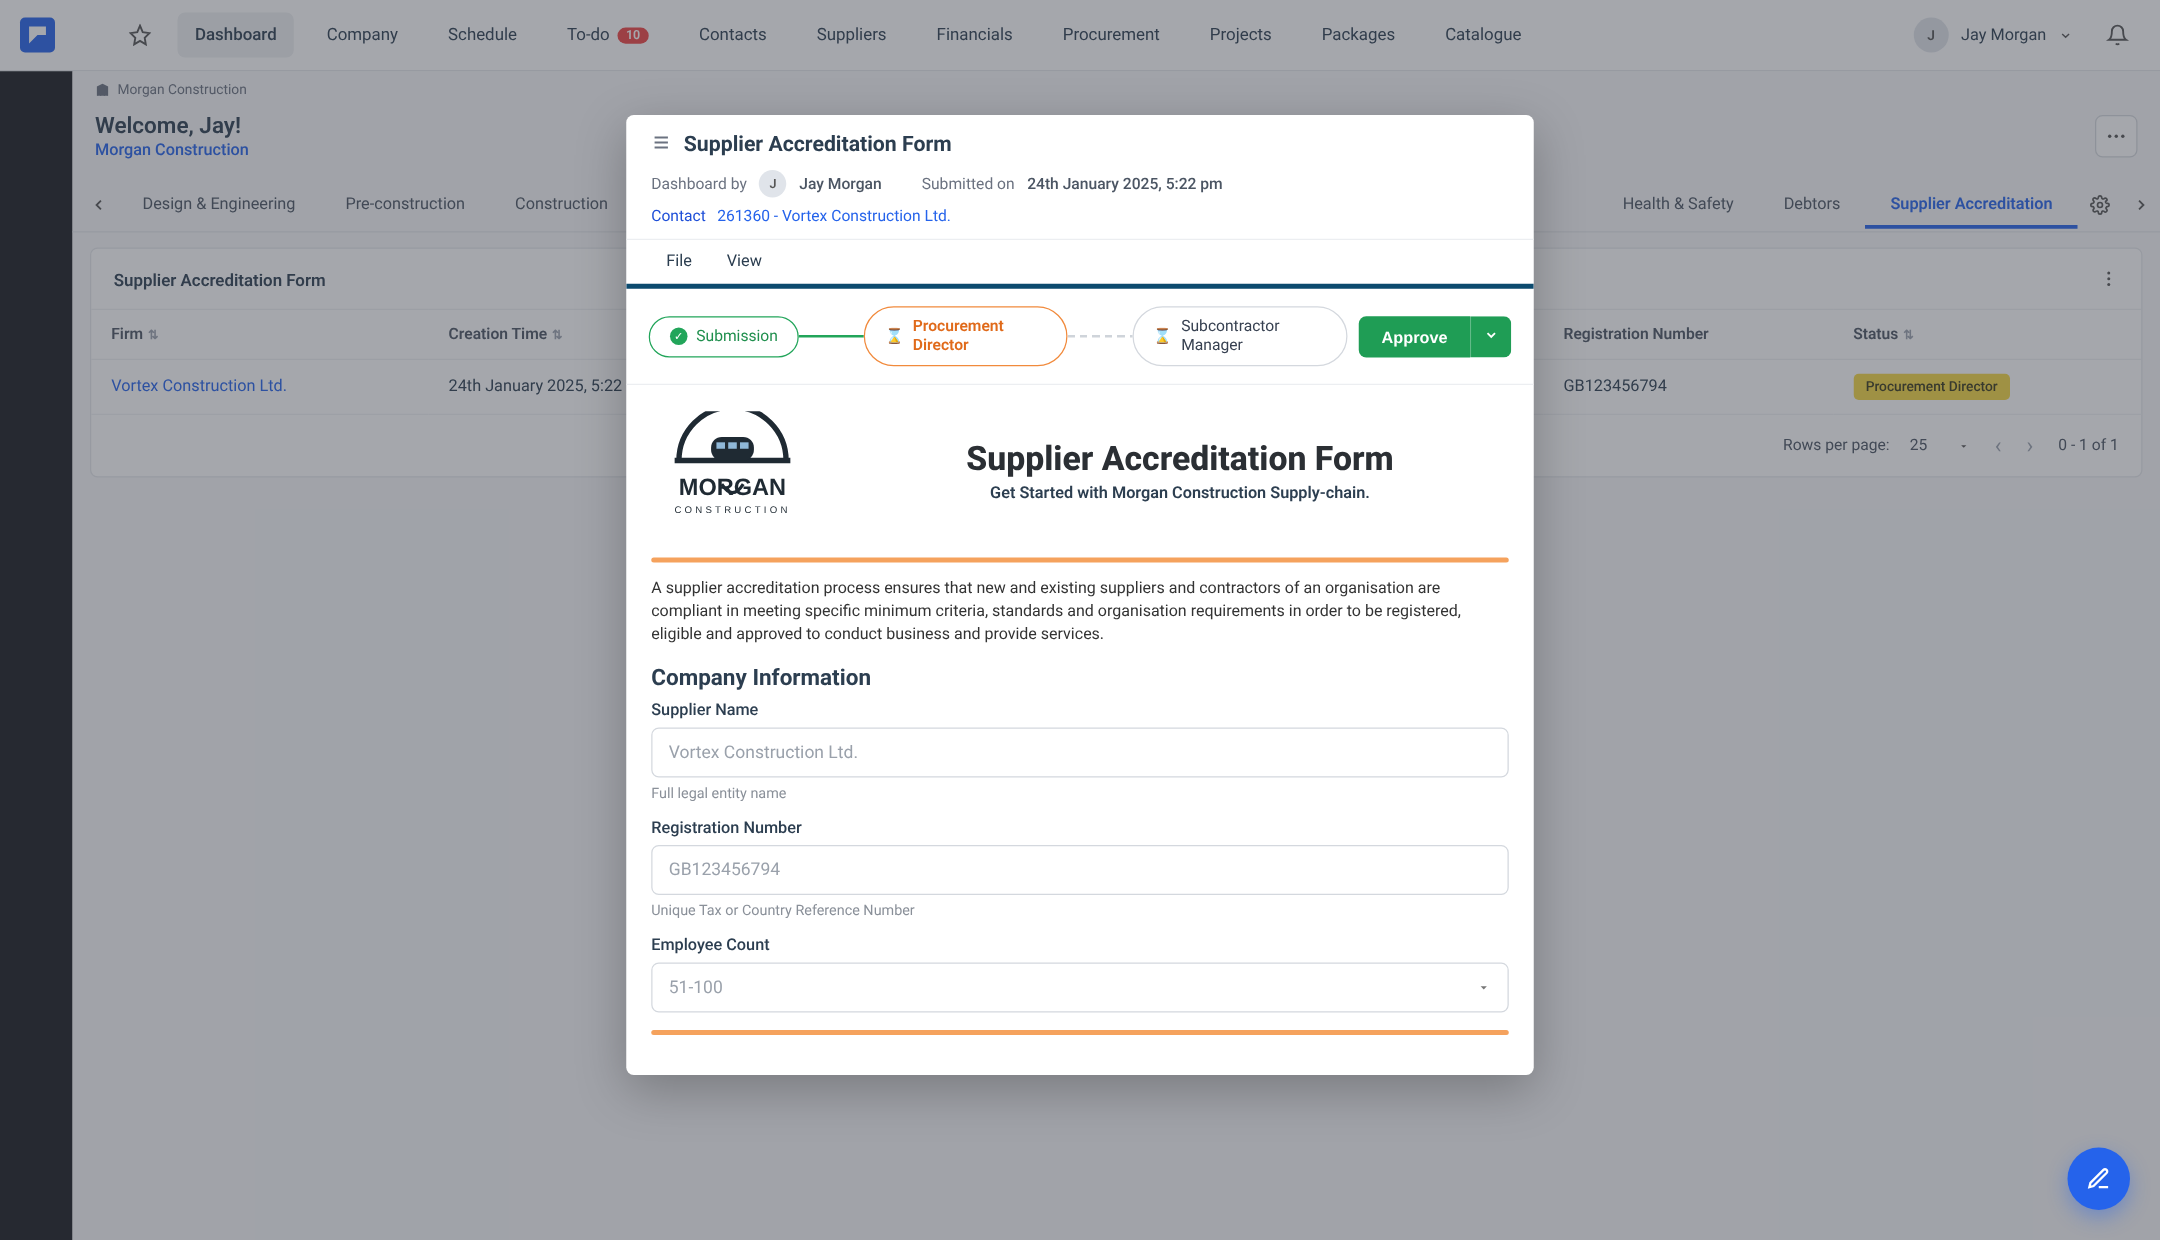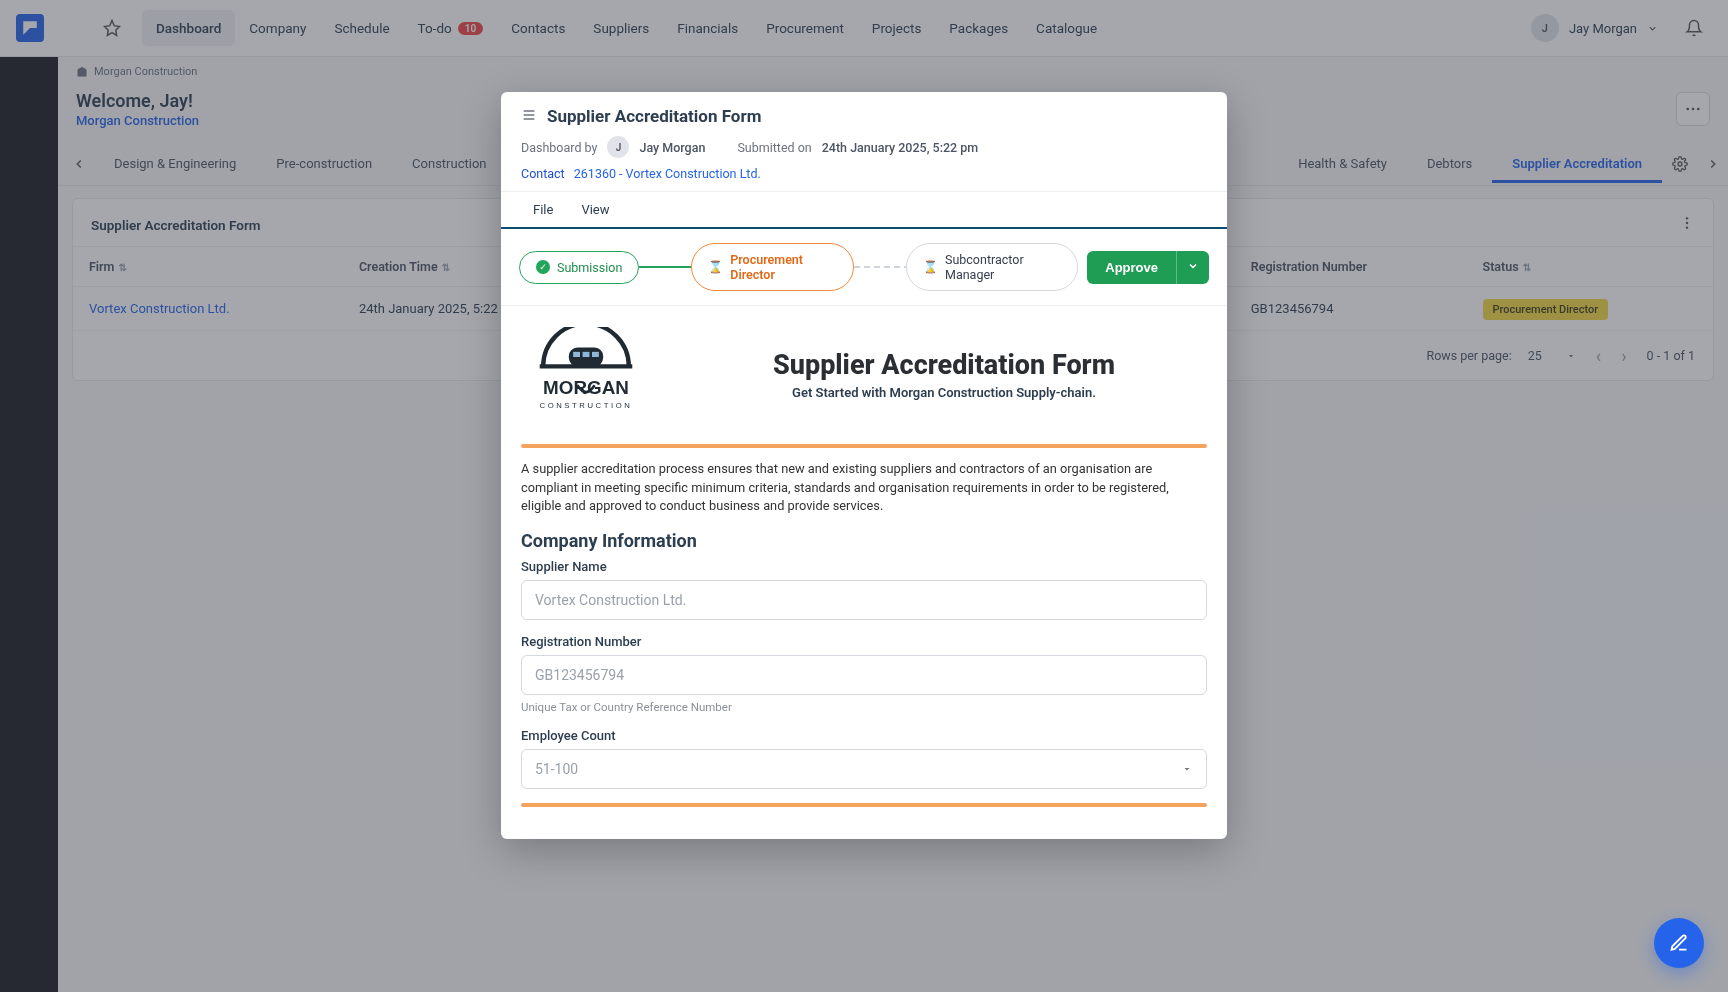--- a/index.html
+++ b/index.html
@@ -3,21 +3,21 @@
 <meta charset="utf-8">
 <style>
 * { box-sizing: border-box; margin: 0; padding: 0; }
 body { font-family: -apple-system, BlinkMacSystemFont, "Segoe UI", Roboto, sans-serif; font-size: 13px; color: #2c3e50; background: #f5f6f7; overflow: hidden; width: 1728px; height: 992px; position: relative; }
 
 
 .topnav { height: 57px; background: #fff; border-bottom: 1px solid #e5e7eb; display: flex; align-items: center; padding: 0 16px; }
 .logo { width: 28px; height: 28px; background: #2563eb; border-radius: 4px; display: flex; align-items: center; justify-content: center; margin-right: 20px; }
 .logo svg { fill: #fff; }
 .star-btn { width: 36px; height: 36px; display: flex; align-items: center; justify-content: center; border-radius: 4px; margin: 0 12px 0 30px; }
-.nav-items { display: flex; gap: 0; }
+.nav-items { display: flex; gap: 12px; }
 .nav-item { padding: 10px 14px; font-size: 13.5px; cursor: pointer; border-radius: 6px; display: flex; align-items: center; gap: 6px; }
 .nav-item.active { background: #eef0f2; font-weight: 500; }
 .badge-pill { background: #ef4444; color: #fff; border-radius: 10px; font-size: 10px; padding: 1px 7px; font-weight: 600; }
 .nav-spacer { flex: 1; }
 .user-block { display: flex; align-items: center; gap: 10px; margin-right: 18px; }
 .avatar { width: 28px; height: 28px; border-radius: 50%; background: #e0e4ea; color: #555; display: flex; align-items: center; justify-content: center; font-size: 11px; font-weight: 600; }
 .bell { width: 36px; height: 36px; display: flex; align-items: center; justify-content: center; }
 
 
 .leftrail { position: absolute; left: 0; top: 57px; bottom: 0; width: 58px; background: #181b1f; }
@@ -61,21 +61,21 @@
 .modal-sub { padding: 14px 20px 10px; border-bottom: 1px solid #eceef1; }
 .modal-sub-row1 { display: flex; align-items: center; gap: 10px; }
 .list-icon { color: #6b7280; }
 .modal-title { font-size: 17px; font-weight: 700; }
 .modal-sub-row2 { display: flex; align-items: center; gap: 10px; margin-top: 10px; font-size: 12.5px; color: #4b5563; flex-wrap: wrap; }
 .modal-sub-row2 .lbl { color: #6b7280; }
 .modal-sub-row2 .avatar { width: 22px; height: 22px; font-size: 10px; }
 .modal-sub-row3 { margin-top: 8px; font-size: 12.5px; }
 .modal-sub-row3 .lbl { color: #1d4ed8; margin-right: 6px;}
 .modal-sub-row3 .link { color: #2563eb; }
-.modal-tabs { display: flex; gap: 4px; padding: 0 20px; border-bottom: 2px solid #0c4a6e; align-items: flex-end; }
+.modal-tabs { display: flex; gap: 4px; padding: 0 20px; border-bottom: 4px solid #0c4a6e; align-items: flex-end; }
 .modal-tab { padding: 10px 12px; font-size: 13px; cursor: pointer; }
 .stage-row { display: flex; align-items: center; gap: 0; padding: 14px 18px; border-bottom: 1px solid #eceef1; }
 .stage { border: 1.5px solid #d4d8de; border-radius: 999px; padding: 8px 16px; font-size: 12.5px; display: flex; align-items: center; gap: 7px; color: #374151; background: #fff; }
 .stage.done { border-color: #22a55a; color: #1f8f4d; }
 .stage.done .dot { background: #22a55a; }
 .stage.active { border-color: #f18a3c; color: #e06a1a; font-weight: 600; }
 .stage.active .hourglass { color: #e06a1a; }
 .dot { width: 14px; height: 14px; border-radius: 50%; display: inline-flex; align-items: center; justify-content: center; color: #fff; font-size: 9px;}
 .hourglass { font-size: 12px; }
 .connector { flex: 0 0 52px; height: 2px; background: repeating-linear-gradient(90deg,#cfd4da 0 6px, transparent 6px 10px); }
@@ -353,20 +353,21 @@
             <div class="hero-sub">Get Started with Morgan Construction Supply-chain.</div>
           </div>
         </div>
         <div class="orange-bar"></div>
         <div class="intro">A supplier accreditation process ensures that new and existing suppliers and contractors of an organisation are compliant in meeting specific minimum criteria, standards and organisation requirements in order to be registered, eligible and approved to conduct business and provide services.</div>
         <div class="section-h">Company Information</div>
 
         <div class="field">
           <label class="field-label">Supplier Name</label>
           <div class="field-input">Vortex Construction Ltd.</div>
+          <div class="field-help">Full legal entity name</div>
         </div>
 
         <div class="field">
           <label class="field-label">Registration Number</label>
           <div class="field-input">GB123456794</div>
           <div class="field-help">Unique Tax or Country Reference Number</div>
         </div>
 
         <div class="field">
           <label class="field-label">Employee Count</label>

